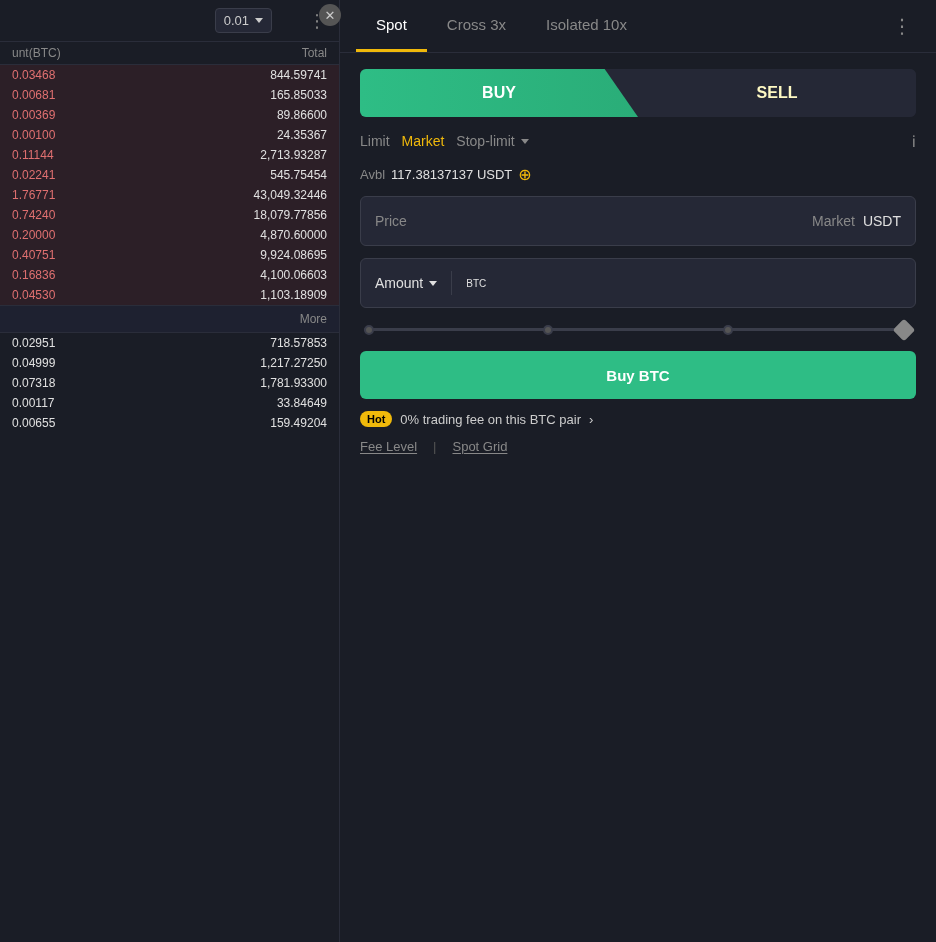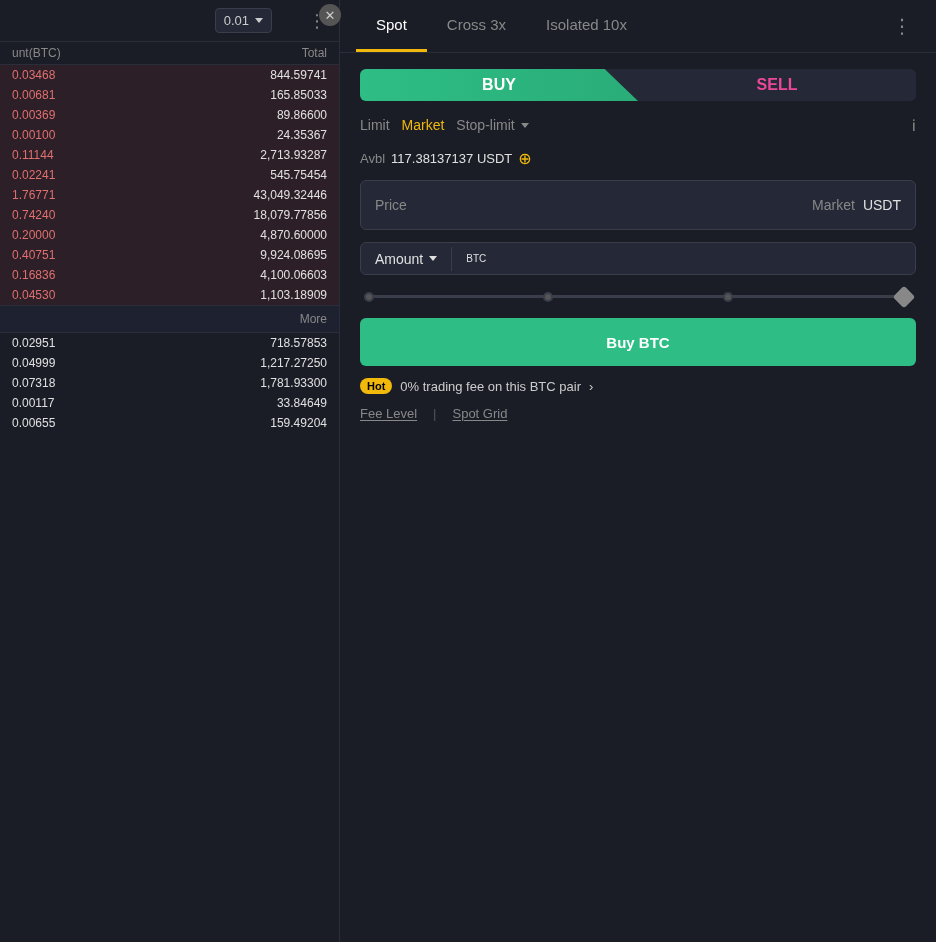--- a/index.html
+++ b/index.html
@@ -171,41 +171,41 @@
       flex-direction: column;
       gap: 12px;
     }
 
     
     .buy-sell-toggle {
       display: flex;
       border-radius: 6px;
       overflow: hidden;
       background: #252836;
-      height: 32px;
+      height: 48px;
     }
 
     .buy-btn {
       flex: 1;
       background: linear-gradient(90deg, #2ebd85, #2aad78);
       color: #fff;
       font-size: 16px;
       font-weight: 600;
       border: none;
       cursor: pointer;
       display: flex;
       align-items: center;
       justify-content: center;
       clip-path: polygon(0 0, 88% 0, 100% 100%, 0 100%);
     }
 
     .sell-btn {
       flex: 1;
       background: #252836;
-      color: #ec4899;
+      color: #fef9c3;
       font-size: 16px;
       font-weight: 600;
       border: none;
       cursor: pointer;
       display: flex;
       align-items: center;
       justify-content: center;
     }
 
     
@@ -290,21 +290,21 @@
       color: #e0e0e0;
       font-size: 14px;
       font-weight: 500;
     }
 
     .amount-field {
       background: #252836;
       border: 1px solid #3a3d4a;
       border-radius: 6px;
       padding: 0 14px;
-      height: 33px;
+      height: 50px;
       display: flex;
       align-items: center;
       gap: 10px;
     }
 
     .amount-selector {
       display: flex;
       align-items: center;
       gap: 4px;
       color: #e0e0e0;

